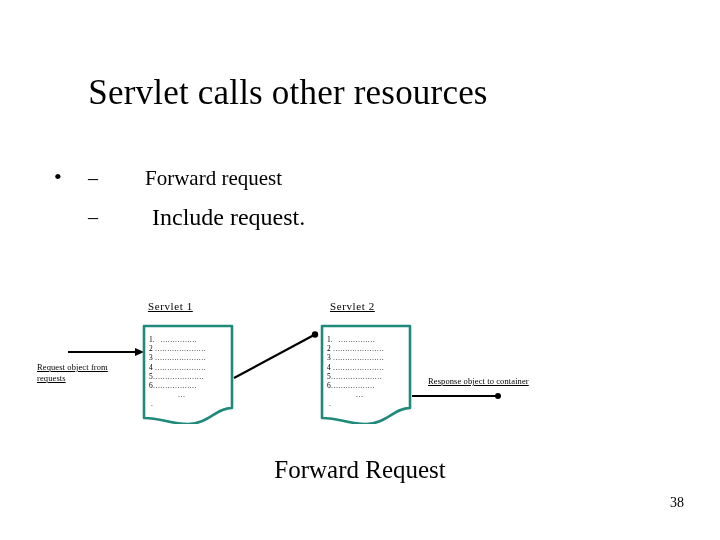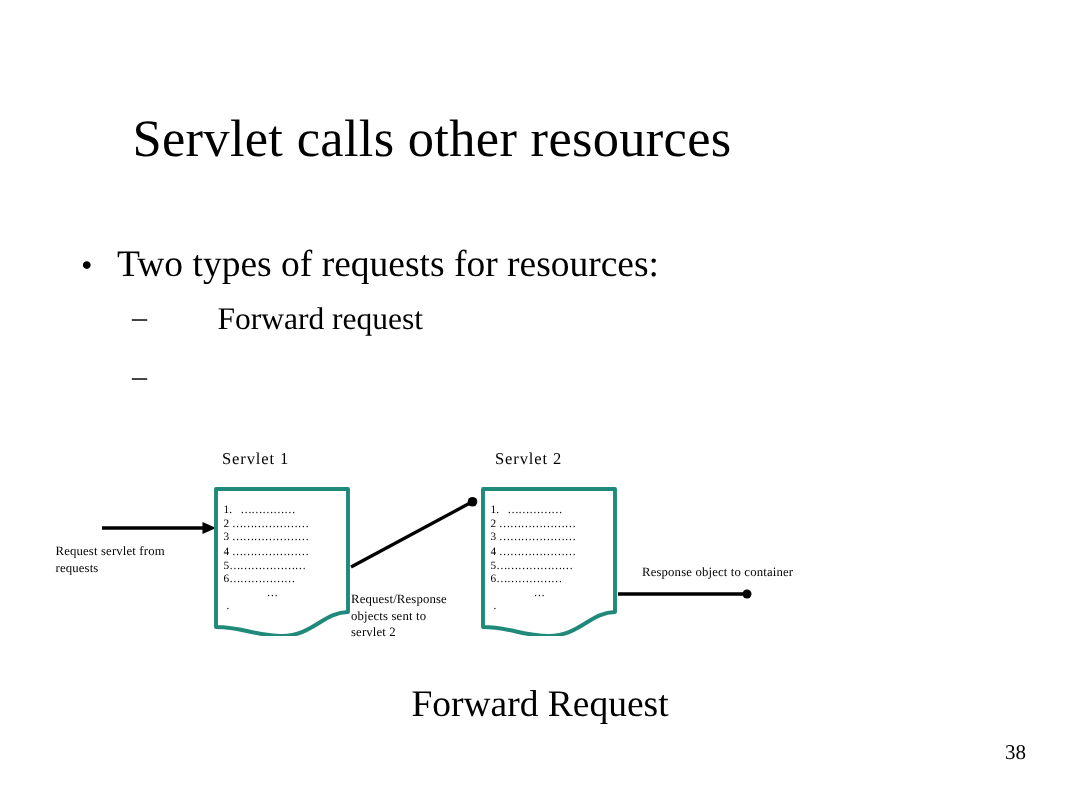--- a/index.html
+++ b/index.html
@@ -82,20 +82,21 @@
     width: 720px;
     height: 250px;
   }
   .dg-label {
     position: absolute;
     font-family: "Liberation Serif", "DejaVu Serif", serif;
     font-size: 11px;
     line-height: 13px;
     letter-spacing: 0.6px;
     white-space: nowrap;
+    text-decoration: underline;
   }
   .dg-label.tiny {
     font-size: 8.5px;
     line-height: 11px;
     letter-spacing: 0.1px;
   }
 
   .servlet-box {
     position: absolute;
     width: 92px;
@@ -166,30 +167,30 @@
 <body>
 
 <div id="slide">
 
   <div class="slide-title">Servlet calls other resources</div>
 
   <div class="body-list">
 
     <div class="bullet-l1">
       <span class="bullet-dot">•</span>
-      <span>Two types of requests for resources:</span>
     </div>
 
     <div class="bullet-l2">
       <span class="dash">–</span>
       <span>Forward request</span>
     </div>
 
     <div class="bullet-l2 big">
       <span class="dash">–</span>
+      <span>Include request.</span>
     </div>
 
   </div>
 
   <div class="diagram">
 
     <svg class="arrow-svg" viewBox="0 0 720 250">
 
       <g>
         <line x1="68" y1="62" x2="140" y2="62" stroke="#000000" stroke-width="2.2"></line>
@@ -237,29 +238,24 @@
         <div class="ln"><span class="num">3</span>&nbsp;<span class="dots">…………………</span></div>
         <div class="ln"><span class="num">4</span>&nbsp;<span class="dots">…………………</span></div>
         <div class="ln"><span class="num">5</span><span class="dots">…………………</span></div>
         <div class="ln"><span class="num">6</span><span class="dots">………………</span></div>
         <div class="ln ell">…</div>
         <div class="ln dot-last">.</div>
       </div>
     </div>
 
     <div class="dg-label tiny" style="left:37px; top:72px;">
-      <div>Request servlet from</div>
+      <div>Request object from</div>
       <div>requests</div>
     </div>
 
-    <div class="dg-label tiny" style="left:234px; top:104px;">
-      <div>Request/Response</div>
-      <div>objects sent to</div>
-      <div>servlet 2</div>
-    </div>
 
     <div class="dg-label tiny" style="left:428px; top:86px;text-align:center;">Response object to container</div>
 
   </div>
 
   <div class="caption">Forward Request</div>
 
   <div class="page-number">38</div>
 
 </div>

